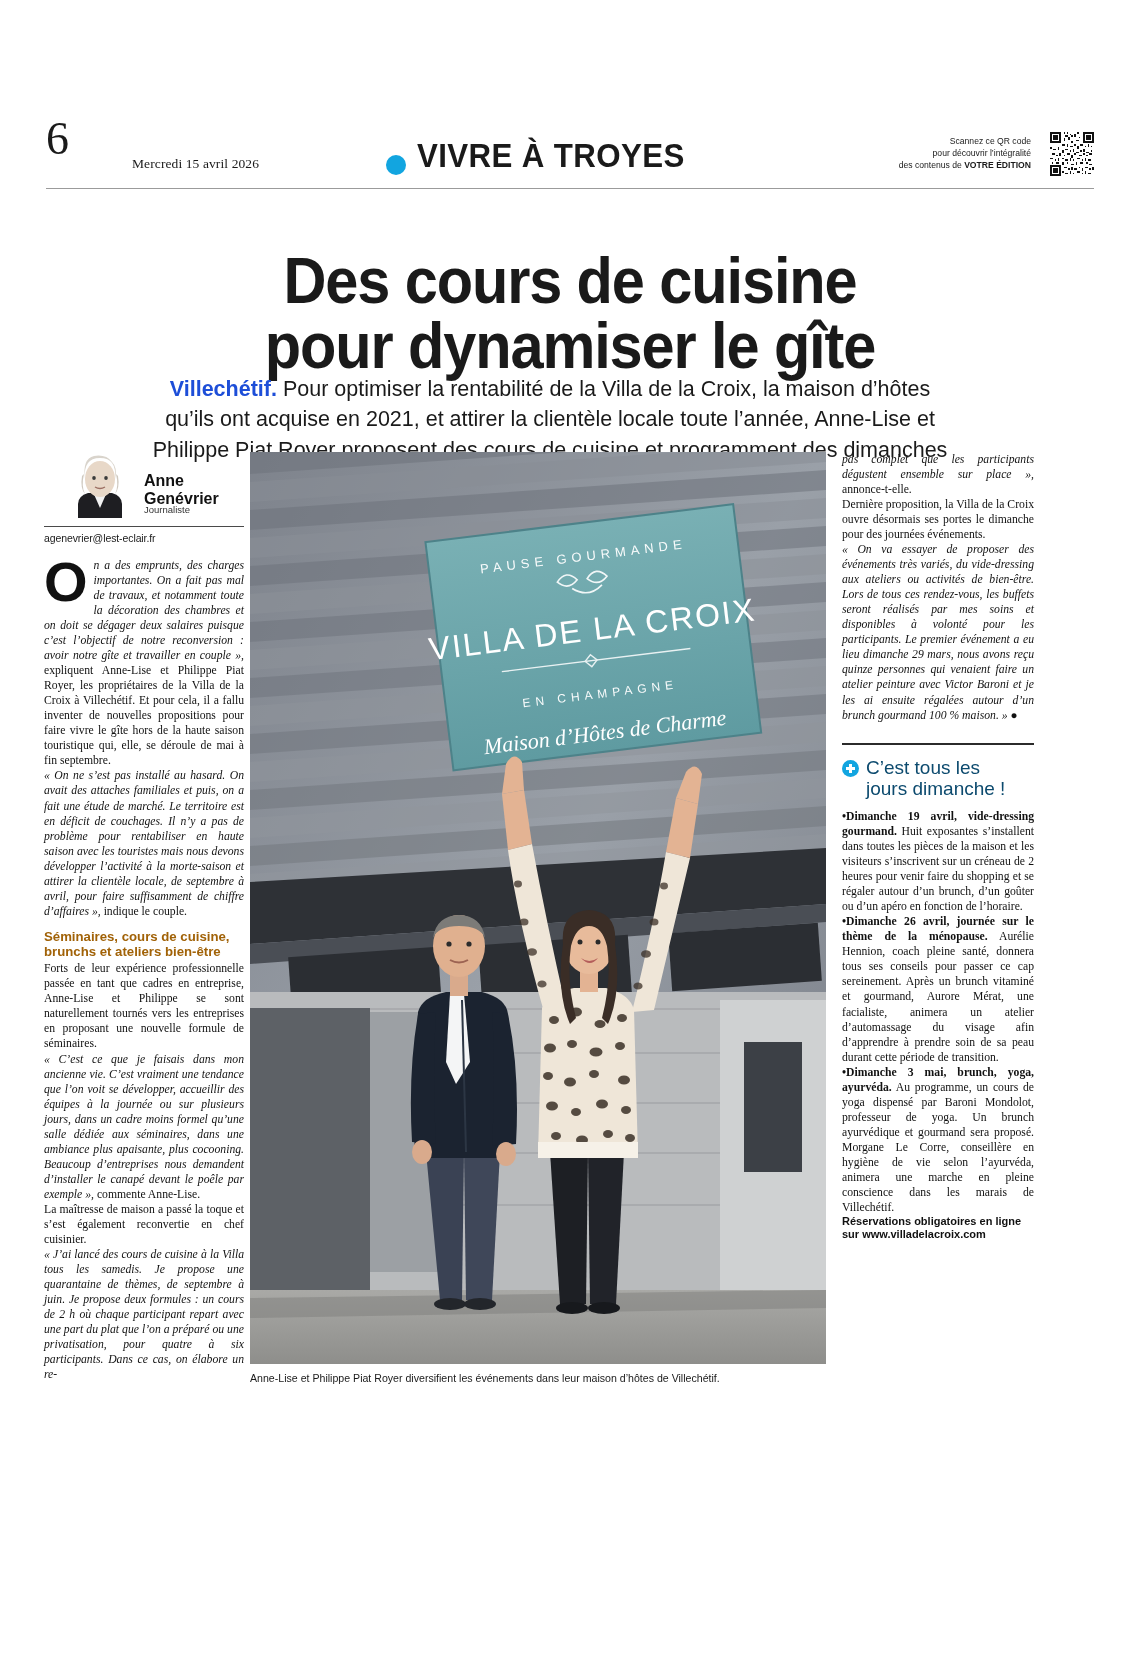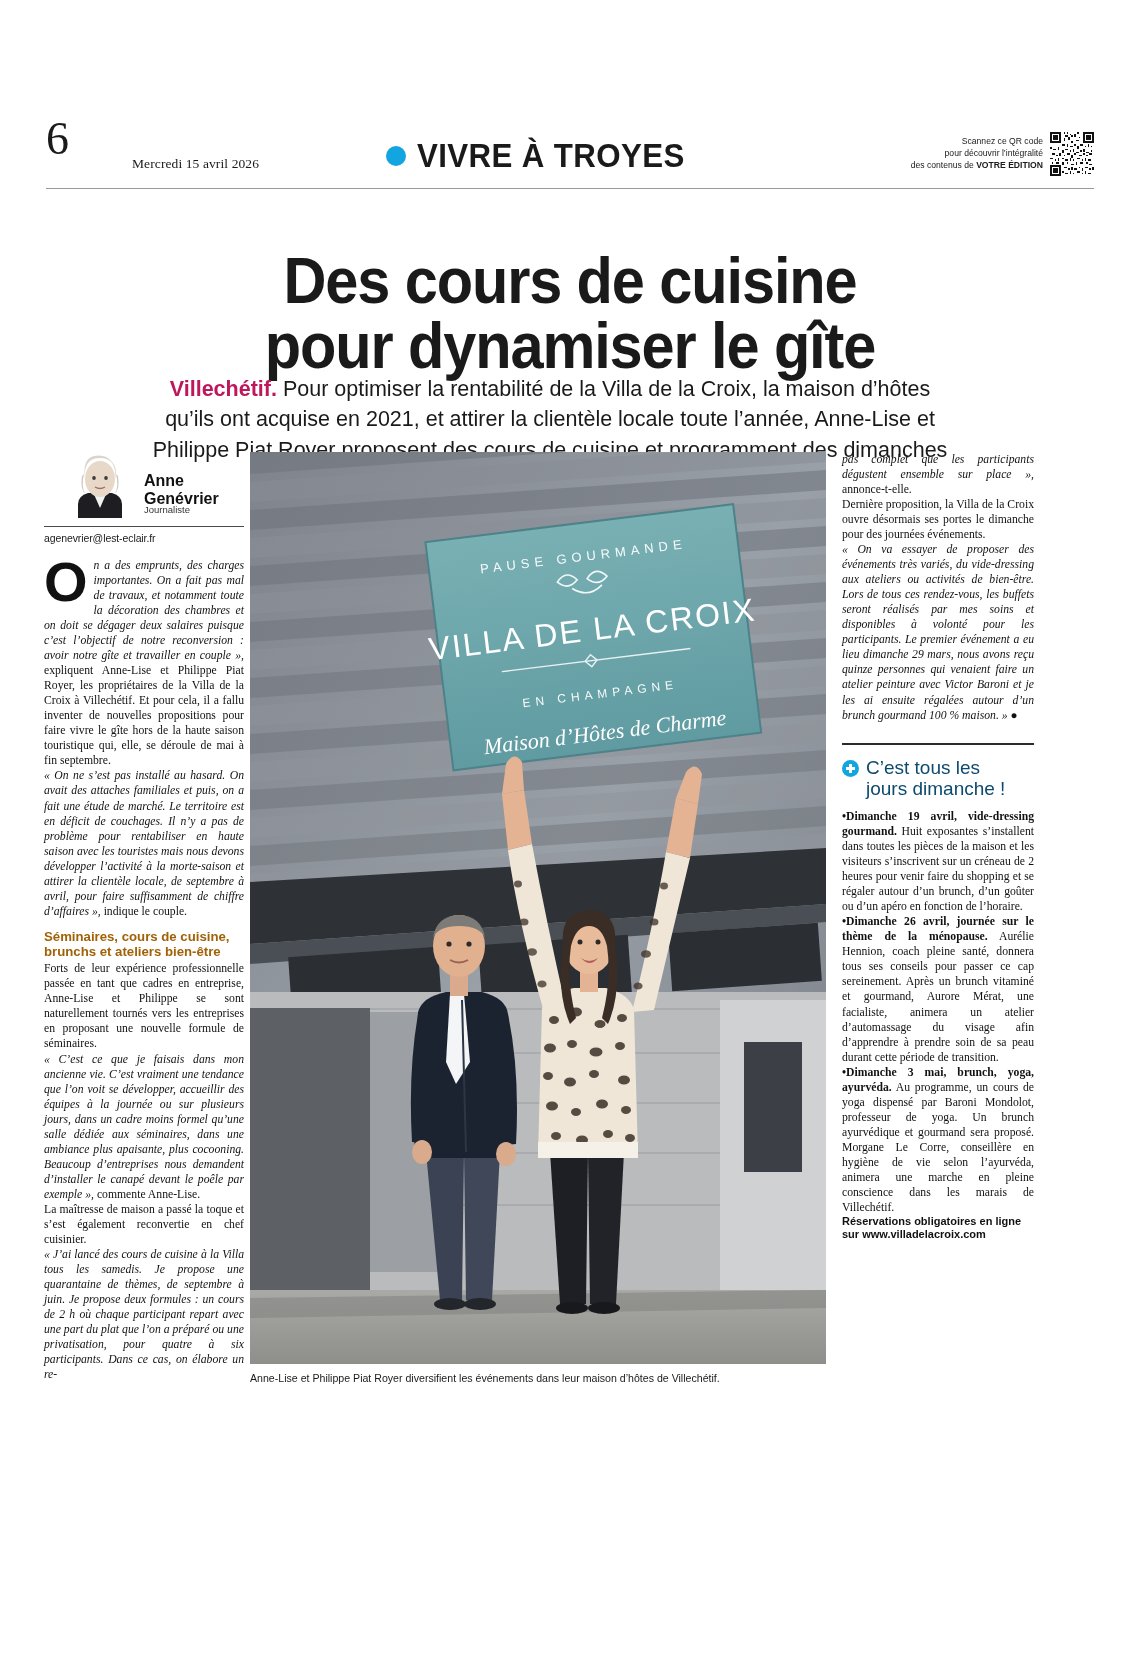--- a/index.html
+++ b/index.html
@@ -9,41 +9,41 @@
     -webkit-font-smoothing:antialiased;
   }
   .page{position:absolute;inset:0;}
 
   
   .masthead{position:absolute;left:46px;top:128px;width:1048px;height:62px;}
   .folio{position:absolute;left:0;top:-12px;font-size:46px;font-weight:400;
          font-family:"Liberation Serif", serif;color:#1a1a1a;line-height:1;}
   .masthead-date{position:absolute;left:86px;top:28px;font-size:13.5px;
          font-family:"Liberation Serif", serif;color:#1a1a1a;letter-spacing:.1px;}
-  .rubric{position:absolute;left:340px;top:8px;display:flex;align-items:center;gap:11px;}
+  .rubric{position:absolute;left:340px;top:8px;display:flex;align-items:flex-end;gap:11px;}
   .rubric-dot{width:20px;height:20px;border-radius:50%;background:#12a5e0;display:block;}
   .rubric-text{font-size:34px;font-weight:700;letter-spacing:.4px;
        font-family:"Liberation Sans", sans-serif;transform:scaleX(.92);transform-origin:left center;
        color:#1a1a1a;}
-  .qr-block{position:absolute;right:0;top:4px;display:flex;align-items:center;gap:7px;}
+  .qr-block{position:absolute;right:0;top:4px;display:flex;align-items:center;gap:19px;}
   .qr-lines{text-align:right;font-size:8.6px;line-height:1.38;color:#1a1a1a;}
   .qr-lines b{font-weight:700;}
   .qr-img{width:44px;height:44px;display:block;}
   .rule-main{position:absolute;left:46px;top:188px;width:1048px;height:1px;background:#9b9b9b;}
 
   
   .headline{position:absolute;left:46px;top:206px;width:1048px;text-align:center;
      font-family:"Liberation Sans", sans-serif;font-weight:700;color:#1a1a1a;
      font-size:64px;line-height:1.02;letter-spacing:-1.2px;transform:scaleX(.93);}
   .headline .hl-line{display:block;}
 
   
   .chapo{position:absolute;left:150px;top:352px;width:800px;text-align:center;
      font-size:21.5px;line-height:1.42;color:#1a1a1a;font-weight:400;}
-  .chapo .loc{color:#be185d;font-weight:700;}
+  .chapo .loc{color:#1d4ed8;font-weight:700;}
 
   
   .col-left{position:absolute;left:44px;top:452px;width:200px;}
   .col-right{position:absolute;left:842px;top:452px;width:192px;}
 
   
   .byline{position:relative;height:72px;}
   .byline-photo{position:absolute;left:22px;top:0;width:68px;height:66px;overflow:hidden;}
   .byline-name{position:absolute;left:100px;top:20px;font-size:16px;font-weight:700;
       line-height:1.1;color:#111;}

